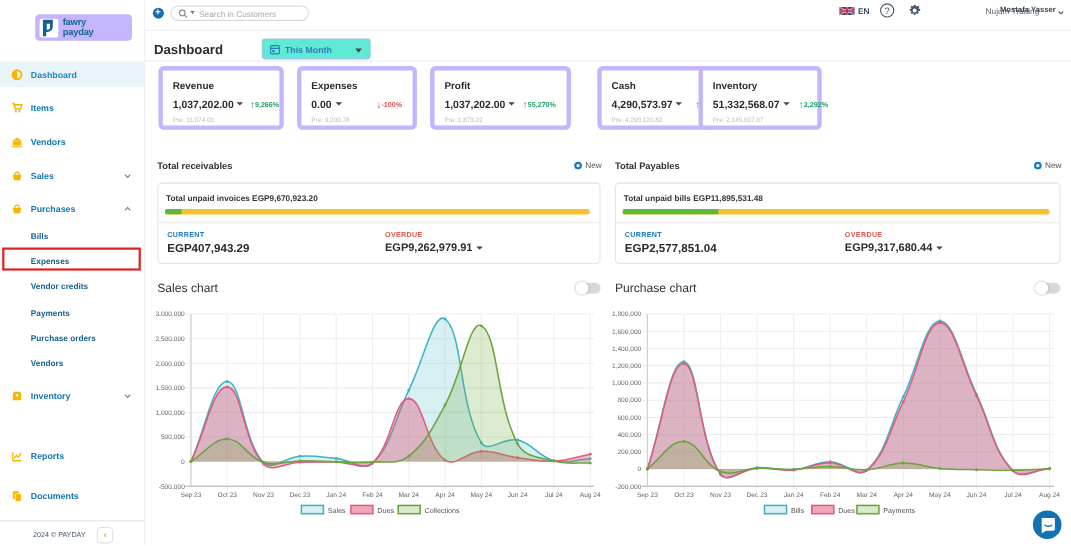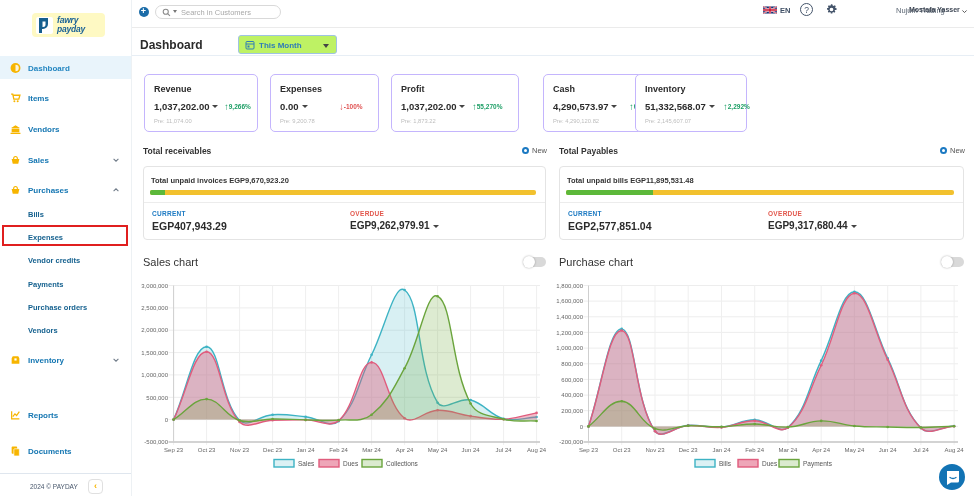--- a/index.html
+++ b/index.html
@@ -14,22 +14,22 @@
     color:#1476b2; font-size:8px; font-weight:bold; }
   .navitem .ic { position:absolute; left:10px; top:50%; transform:translateY(-50%); width:11px; height:11px; }
   .navitem .tx { position:absolute; left:28px; top:50%; transform:translateY(-50%); }
   .navitem .chev { position:absolute; right:11px; top:50%; transform:translateY(-50%);
     width:8px; height:8px; }
   .subitem { position:absolute; left:28px; color:#15618f; font-size:7.5px; font-weight:bold; }
   
   #topbar { position:absolute; left:132px; top:0; width:842px; height:28px;
     background:#fff; border-bottom:1px solid #ebebeb; }
   
-  .kpi { position:absolute; top:74px; height:58px; background:#fff;
-    border:1px solid #c4b5fd; border-radius:5px; }
+  .kpi { position:absolute; top:60px; height:58px; background:#fff;
+    border:4px solid #c4b5fd; border-radius:5px; }
   .kpi .t { position:absolute; left:9px; top:9px; font-size:9px; font-weight:bold; color:#2b2b2b; }
   .kpi .v { position:absolute; left:9px; top:25.5px; font-size:9.5px; font-weight:bold; color:#2b2b2b; }
   .kpi .p { position:absolute; left:9px; top:43px; font-size:5.8px; color:#bdbdbd; }
   .kpi .g { position:absolute; top:26px; font-size:6.5px; font-weight:bold; color:#1c9e65; }
   .kpi .r { position:absolute; top:26px; font-size:6.5px; font-weight:bold; color:#e05252; }
   .kpi .g b, .kpi .r b { font-size:9.5px; font-weight:normal; vertical-align:-1px; }
   .caret { display:inline-block; vertical-align:1.5px; margin-left:3px;
     width:0; height:0; border-left:3px solid transparent; border-right:3px solid transparent;
     border-top:3.5px solid #444; }
   
@@ -62,21 +62,21 @@
   #redbox { position:absolute; left:2px; top:225px; width:126px; height:21px;
     border:2px solid #e01f1f; }
   #chat { position:absolute; left:939px; top:464px; width:26px; height:26px; border-radius:50%;
     background:#1273b4; }
 </style>
 </head>
 <body>
 
 <div id="sidebar">
 
-  <div class="abs" style="left:32px;top:13px;width:73px;height:24px;background:#fef9c3;border-radius:4px;font-style:italic;">
+  <div class="abs" style="left:32px;top:13px;width:88px;height:24px;background:#c4b5fd;border-radius:4px;">
     <div class="abs" style="left:4px;top:3.5px;width:17px;height:17px;background:#fff;border-radius:2px;">
       <svg width="17" height="17" viewBox="0 0 34 34">
         <path d="M6 2 h18 v12 a10 10 0 0 1 -10 10 h-2 v8 h-6 z" fill="#155e8d"></path>
         <path d="M13 9 h6 v6 a5 5 0 0 1 -5 5 h-1 z" fill="#fff"></path>
       </svg>
     </div>
     <div class="abs" style="left:25px;top:2.5px;font-size:8.5px;line-height:9.5px;font-weight:bold;color:#1a6296;letter-spacing:-0.2px;">fawry<br>payday</div>
   </div>
 
   <div class="navitem" style="top:56px;height:23px;background:#e9f4fb;color:#2486c1;">
@@ -194,21 +194,21 @@
     <circle cx="12" cy="12" r="3" fill="#fff"></circle>
   </svg>
   <span class="abs" style="left:764px;top:6px;font-size:7.5px;color:#5a6572;">Nujum Trading</span>
   <span class="abs" style="left:777px;top:6px;font-size:7px;font-weight:bold;color:#3d4654;">Mostafa Yasser</span>
   <svg class="abs" style="left:829px;top:7.5px;" width="7" height="7" viewBox="0 0 10 10">
       <path d="M2 3.5 L5 6.5 L8 3.5" fill="none" stroke="#555" stroke-width="1.4"></path>
     </svg>
 </div>
 
 <div class="abs" style="left:140px;top:38px;font-size:12px;font-weight:bold;color:#2b2b2b;">Dashboard</div>
-<div class="abs" style="left:238px;top:35px;width:99px;height:19px;border:1px solid #9fc3e2;border-radius:3px;background:#bef264;">
+<div class="abs" style="left:238px;top:35px;width:99px;height:19px;border:1px solid #9fc3e2;border-radius:3px;background:#5eead4;">
   <svg class="abs" style="left:6px;top:4px;" width="10" height="10" viewBox="0 0 20 20">
     <rect x="2" y="3" width="16" height="15" rx="2" fill="none" stroke="#2e7cb8" stroke-width="2"></rect>
     <line x1="2" y1="8" x2="18" y2="8" stroke="#2e7cb8" stroke-width="2"></line>
     <rect x="5" y="11" width="4" height="4" fill="#2e7cb8"></rect>
   </svg>
   <span class="abs" style="left:20px;top:4.5px;font-size:8px;font-weight:bold;color:#2e7cb8;">This Month</span>
   <span class="abs" style="right:7px;top:7.5px;width:0;height:0;border-left:3px solid transparent;border-right:3px solid transparent;border-top:4px solid #444;"></span>
 </div>
 <div class="abs" style="left:132px;top:55px;width:842px;height:1px;background:#e7eef5;"></div>
 

